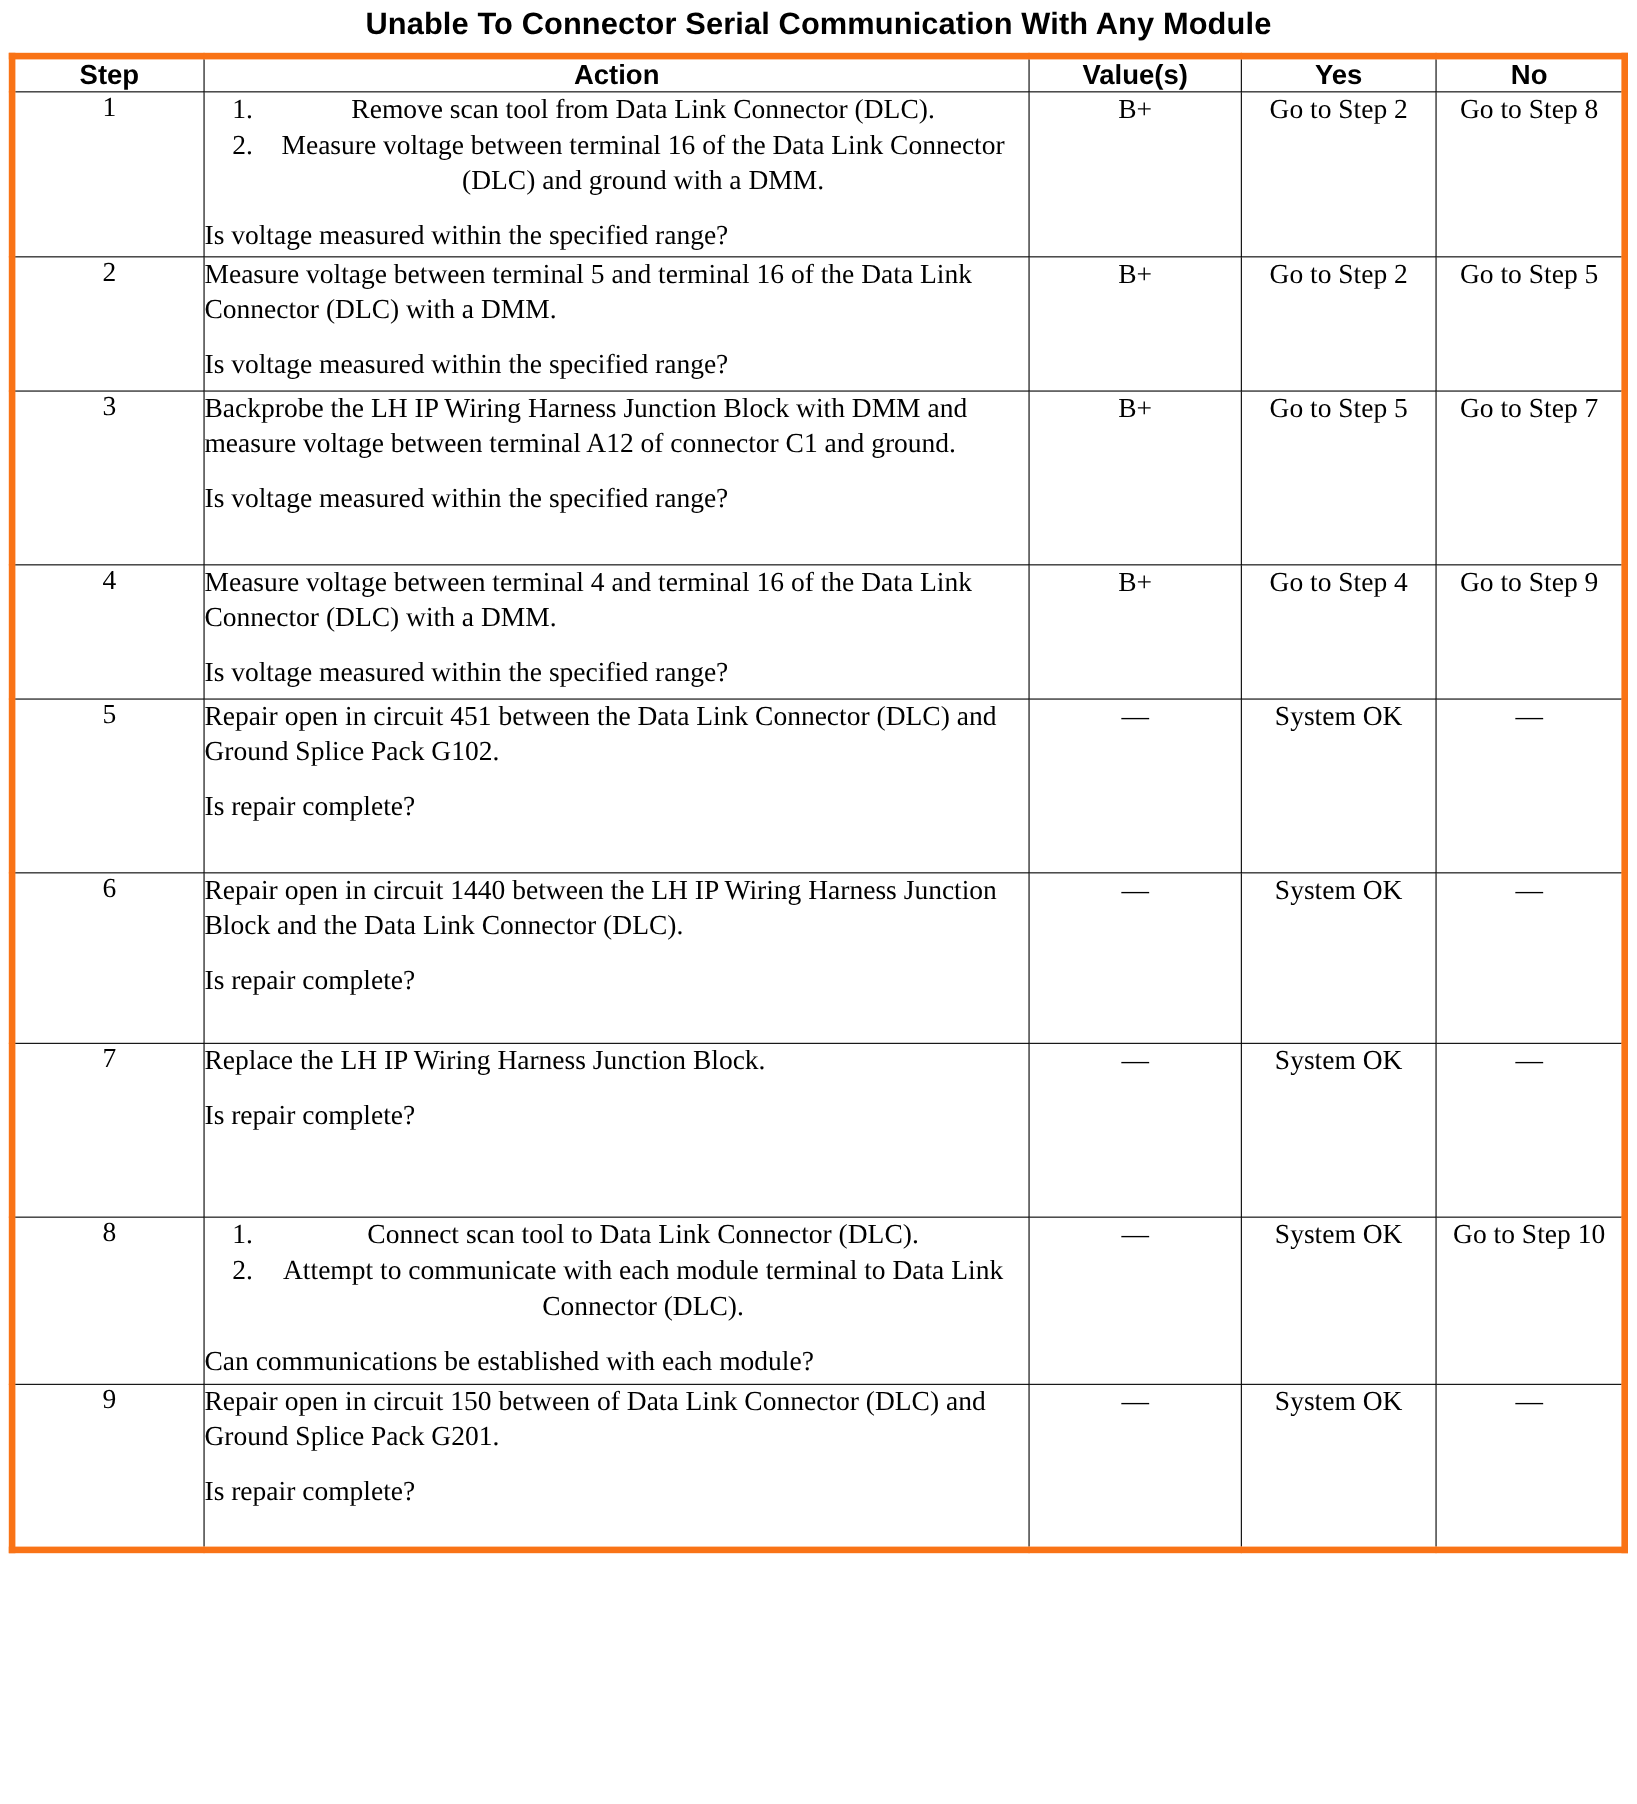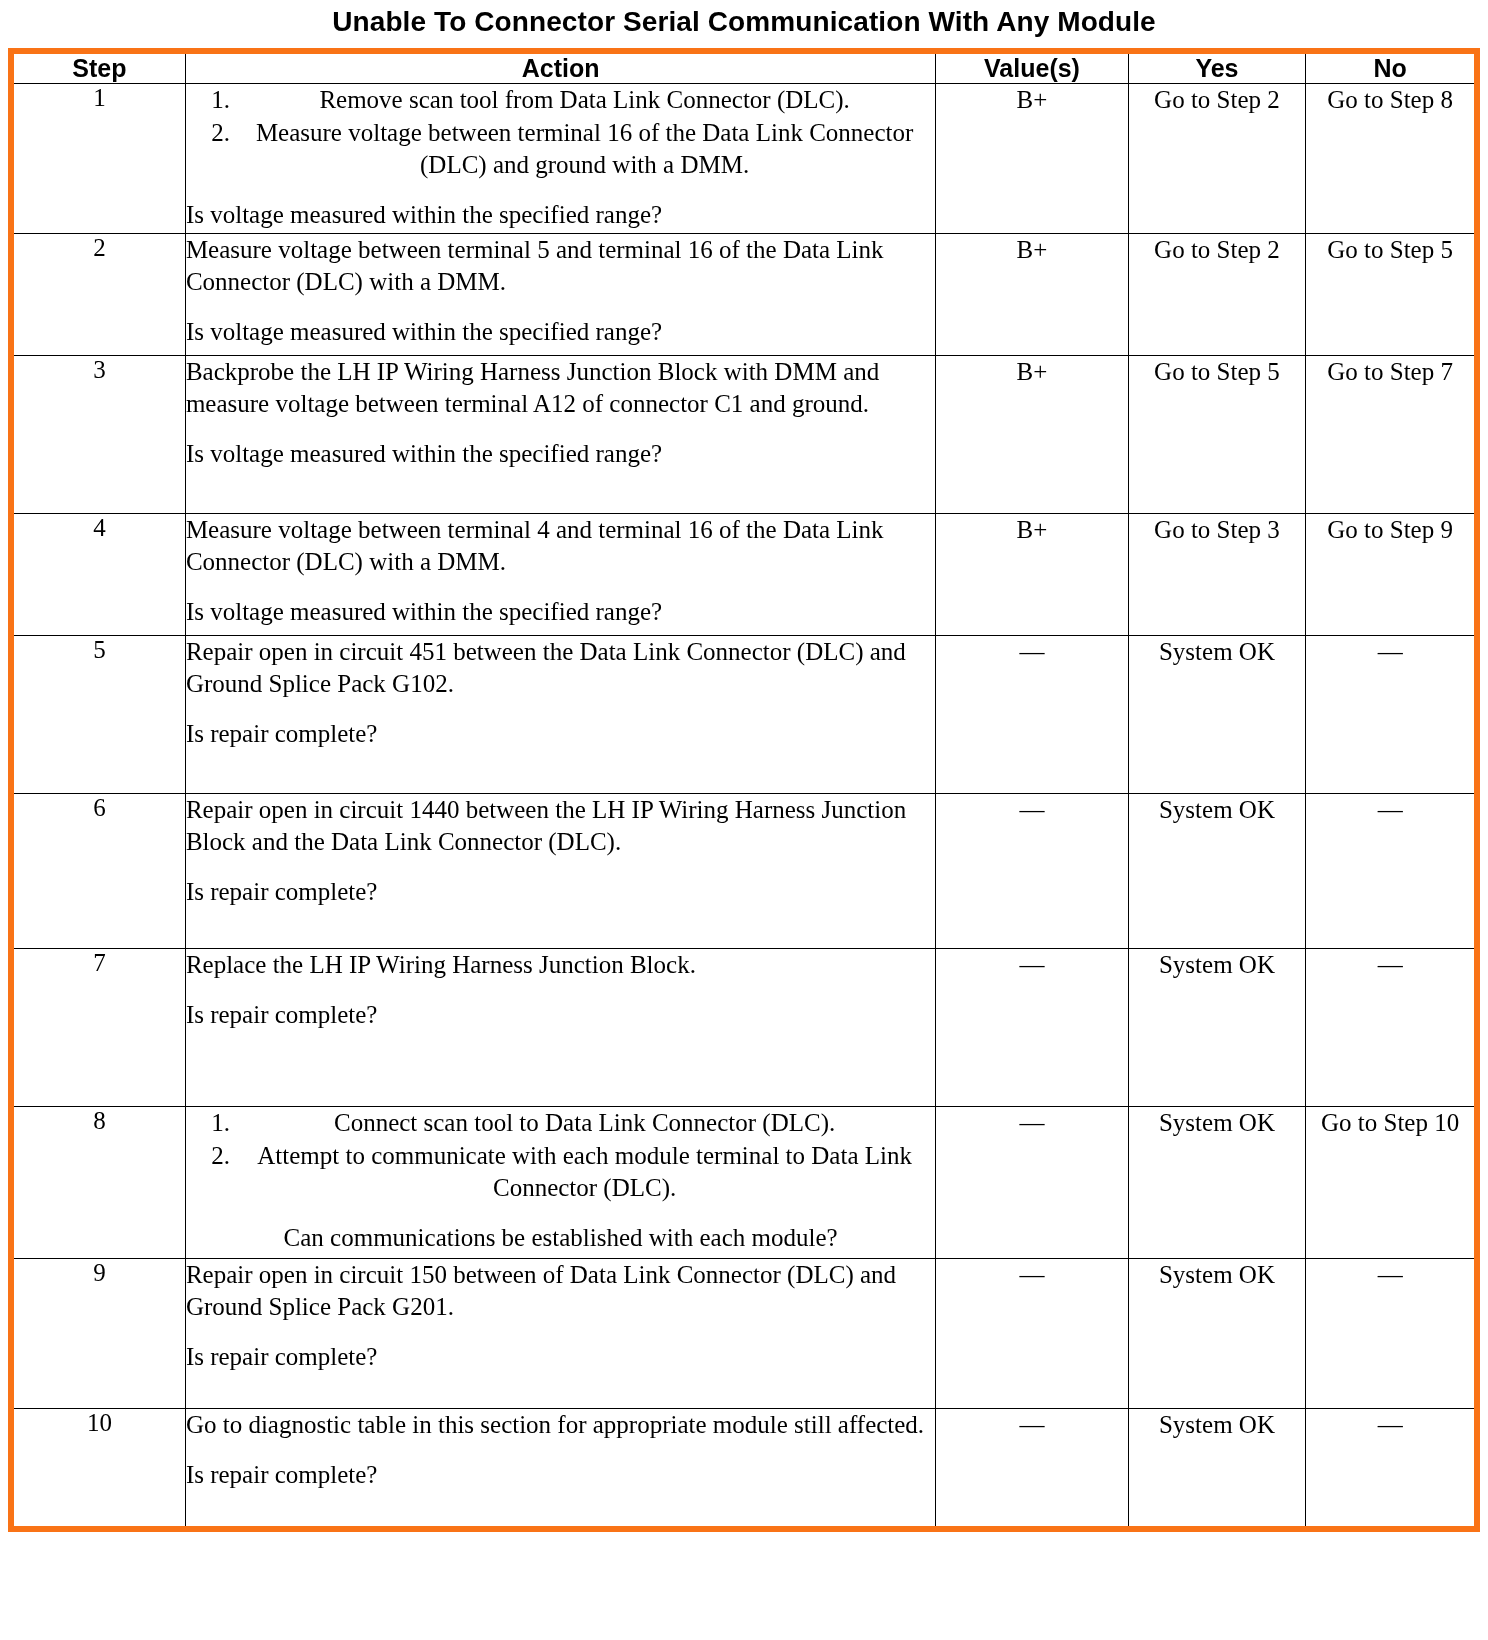--- a/index.html
+++ b/index.html
@@ -161,21 +161,21 @@
           <td class="yes">Go to Step 5</td>
           <td class="no">Go to Step 7</td>
         </tr>
         <tr style="height: 122px;">
           <td class="step">4</td>
           <td class="action">
             <div>Measure voltage between terminal 4 and terminal 16 of the Data Link Connector (DLC) with a DMM.</div>
             <div class="question" style="margin-top: 18px;">Is voltage measured within the specified range?</div>
           </td>
           <td class="value">B+</td>
-          <td class="yes">Go to Step 3</td>
+          <td class="yes">Go to Step 4</td>
           <td class="no">Go to Step 9</td>
         </tr>
         <tr style="height: 158px;">
           <td class="step">5</td>
           <td class="action">
             <div>Repair open in circuit 451 between the Data Link Connector (DLC) and Ground Splice Pack G102.</div>
             <div class="question" style="margin-top: 18px;">Is repair complete?</div>
           </td>
           <td class="value">—</td>
           <td class="yes">System OK</td>
@@ -207,42 +207,32 @@
             <ul class="numbered">
               <li>
                 <span class="num">1.</span>
                 <span class="txt">Connect scan tool to Data Link Connector (DLC).</span>
               </li>
               <li>
                 <span class="num">2.</span>
                 <span class="txt">Attempt to communicate with each module terminal to Data Link Connector (DLC).</span>
               </li>
             </ul>
-            <div class="question" style="margin-top: 18px; text-align: center;">Can communications be established with each module?</div>
+            <div class="question" style="margin-top: 18px;">Can communications be established with each module?</div>
           </td>
           <td class="value">—</td>
           <td class="yes">System OK</td>
           <td class="no">Go to Step 10</td>
         </tr>
         <tr style="height: 150px;">
           <td class="step">9</td>
           <td class="action">
             <div>Repair open in circuit 150 between of Data Link Connector (DLC) and Ground Splice Pack G201.</div>
             <div class="question" style="margin-top: 18px;">Is repair complete?</div>
           </td>
           <td class="value">—</td>
           <td class="yes">System OK</td>
           <td class="no">—</td>
         </tr>
-        <tr style="height: 120px;">
-          <td class="step">10</td>
-          <td class="action">
-            <div>Go to diagnostic table in this section for appropriate module still affected.</div>
-            <div class="question" style="margin-top: 18px;">Is repair complete?</div>
-          </td>
-          <td class="value">—</td>
-          <td class="yes">System OK</td>
-          <td class="no">—</td>
-        </tr>
       </tbody>
   </table>
 
 </div>
 
 </body></html>

